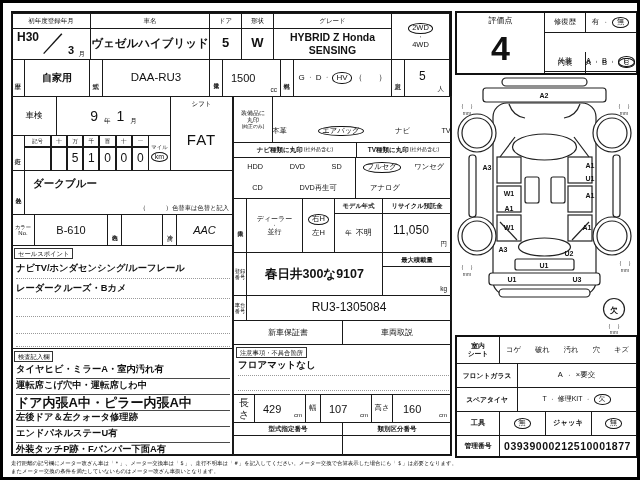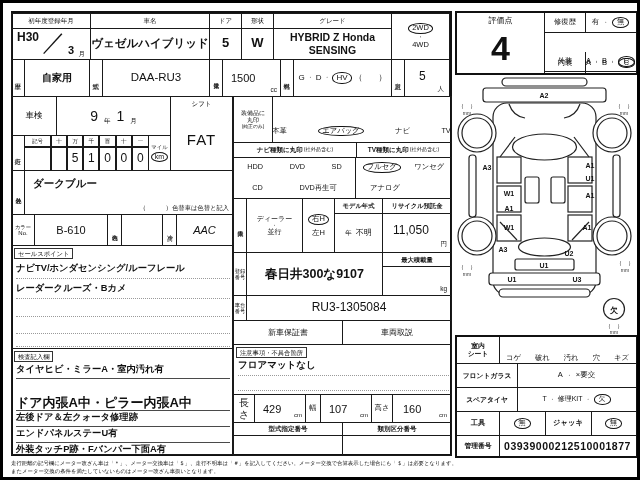--- a/index.html
+++ b/index.html
@@ -205,20 +205,21 @@
     <div class="c dotl bold" style="left:4px;top:17px;width:214px;height:16px;font-size:9.3px;">ナビTV/ホンダセンシング/ルーフレール</div>
     <div class="c dotl bold" style="left:4px;top:37px;width:214px;height:16px;font-size:9.3px;">レーダークルーズ・Bカメ</div>
     <div class="c dotl" style="left:4px;top:57px;width:214px;height:14px;"></div>
     <div class="c dotl" style="left:4px;top:74px;width:214px;height:14px;"></div>
     <div class="c dotl" style="left:4px;top:88px;width:214px;height:13px;"></div>
   </div>
 
   <div class="c b" style="left:8px;top:345px;width:222px;height:107px;">
     <span class="tab">検査記入欄</span>
     <div class="c soll bold" style="left:4px;top:15px;width:214px;height:15px;font-size:9.3px;">タイヤヒビ・ミラーA・室内汚れ有</div>
+    <div class="c soll bold" style="left:4px;top:31px;width:214px;height:15px;font-size:9.3px;">運転席こげ穴中・運転席しわ中</div>
     <div class="c soll bold" style="left:4px;top:47px;width:214px;height:15px;font-size:13px;">ドア内張A中・ピラー内張A中</div>
     <div class="c soll bold" style="left:4px;top:63px;width:214px;height:15px;font-size:9.3px;">左後ドア＆左クォータ修理跡</div>
     <div class="c soll bold" style="left:4px;top:79px;width:214px;height:15px;font-size:9.3px;">エンドパネルステーU有</div>
     <div class="c bold" style="left:4px;top:95px;width:214px;height:12px;font-size:9.3px;">外装タッチP跡・Fバンパー下面A有</div>
   </div>
 
   <div class="c b" style="left:230px;top:93px;width:219px;height:47px;">
     <div class="col" style="position:absolute;left:0;top:0;width:38px;height:100%;border-right:1px solid #1a1a1a;">
       <span style="font-size:6px;">装備品に</span>
       <span style="font-size:6px;">丸印</span>
@@ -402,21 +403,21 @@
       </g>
     </svg>
   </div>
 
   <div class="c B" style="left:452px;top:332px;width:183px;height:123px;">
     <div class="c" style="left:0;top:0;right:0;height:27px;border-bottom:1px solid #1a1a1a;">
       <div class="col" style="position:absolute;left:0;top:0;width:42px;height:100%;border-right:1px solid #1a1a1a;font-size:6.8px;font-weight:bold;">
         <span>室内</span>
         <span>シート</span>
       </div>
-      <div class="f" style="position:absolute;left:42px;top:8px;right:0;height:100%;justify-content:space-around;font-size:7.3px;">
+      <div class="f" style="position:absolute;left:42px;top:0;right:0;height:100%;justify-content:space-around;font-size:7.3px;">
         <span>コゲ</span>
         <span>破れ</span>
         <span>汚れ</span>
         <span>穴</span>
         <span>キズ</span>
       </div>
     </div>
     <div class="c" style="left:0;top:27px;right:0;height:24px;border-bottom:1px solid #1a1a1a;">
       <div class="f" style="position:absolute;left:0;top:0;width:60px;height:100%;border-right:1px solid #1a1a1a;font-size:6.8px;font-weight:bold;">フロントガラス</div>
       <div class="f" style="position:absolute;left:60px;top:0;right:0;height:100%;font-size:7.5px;gap:4px;">

